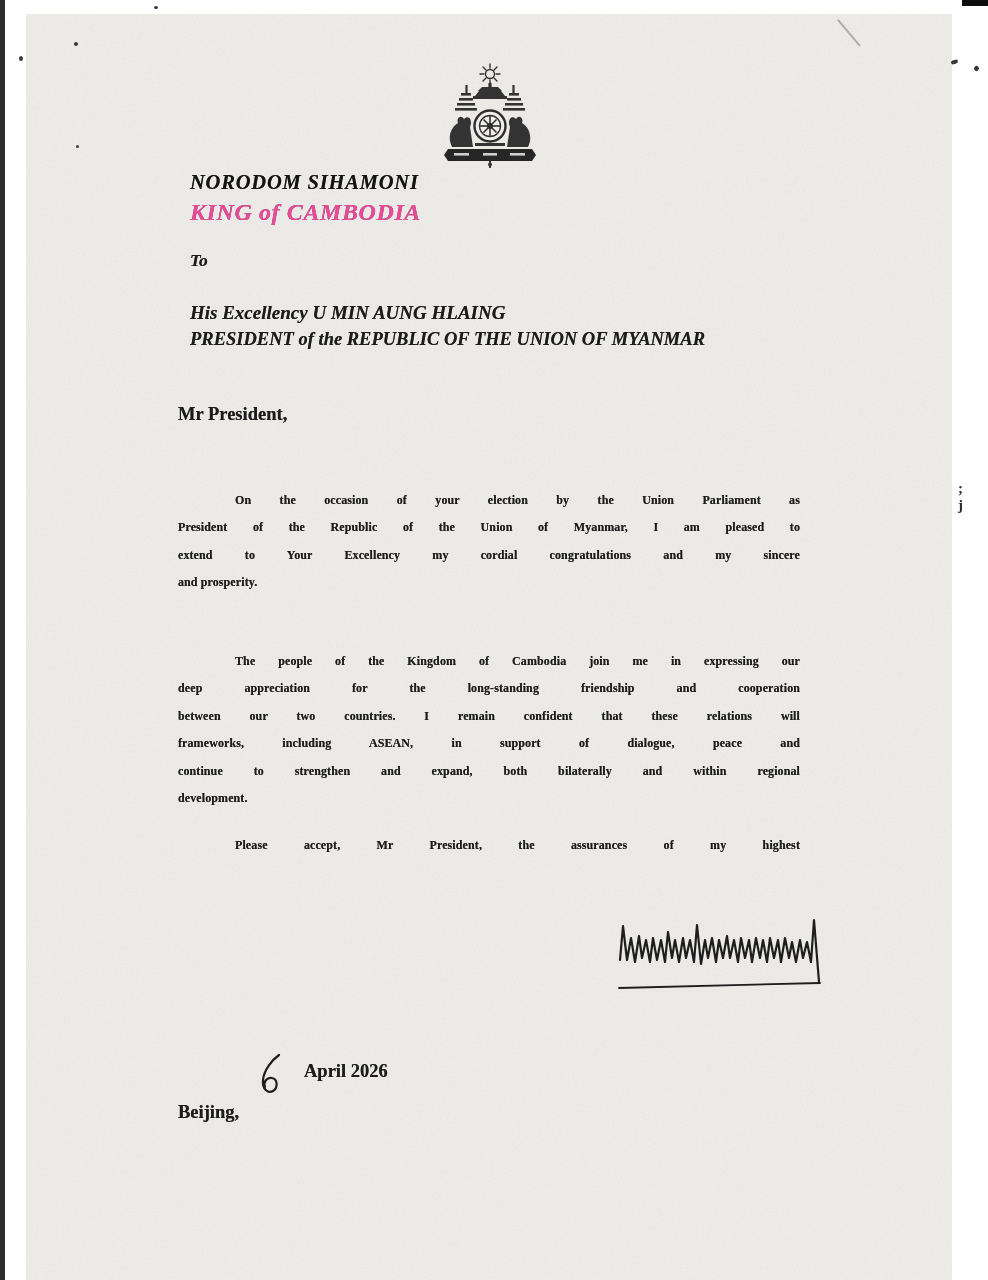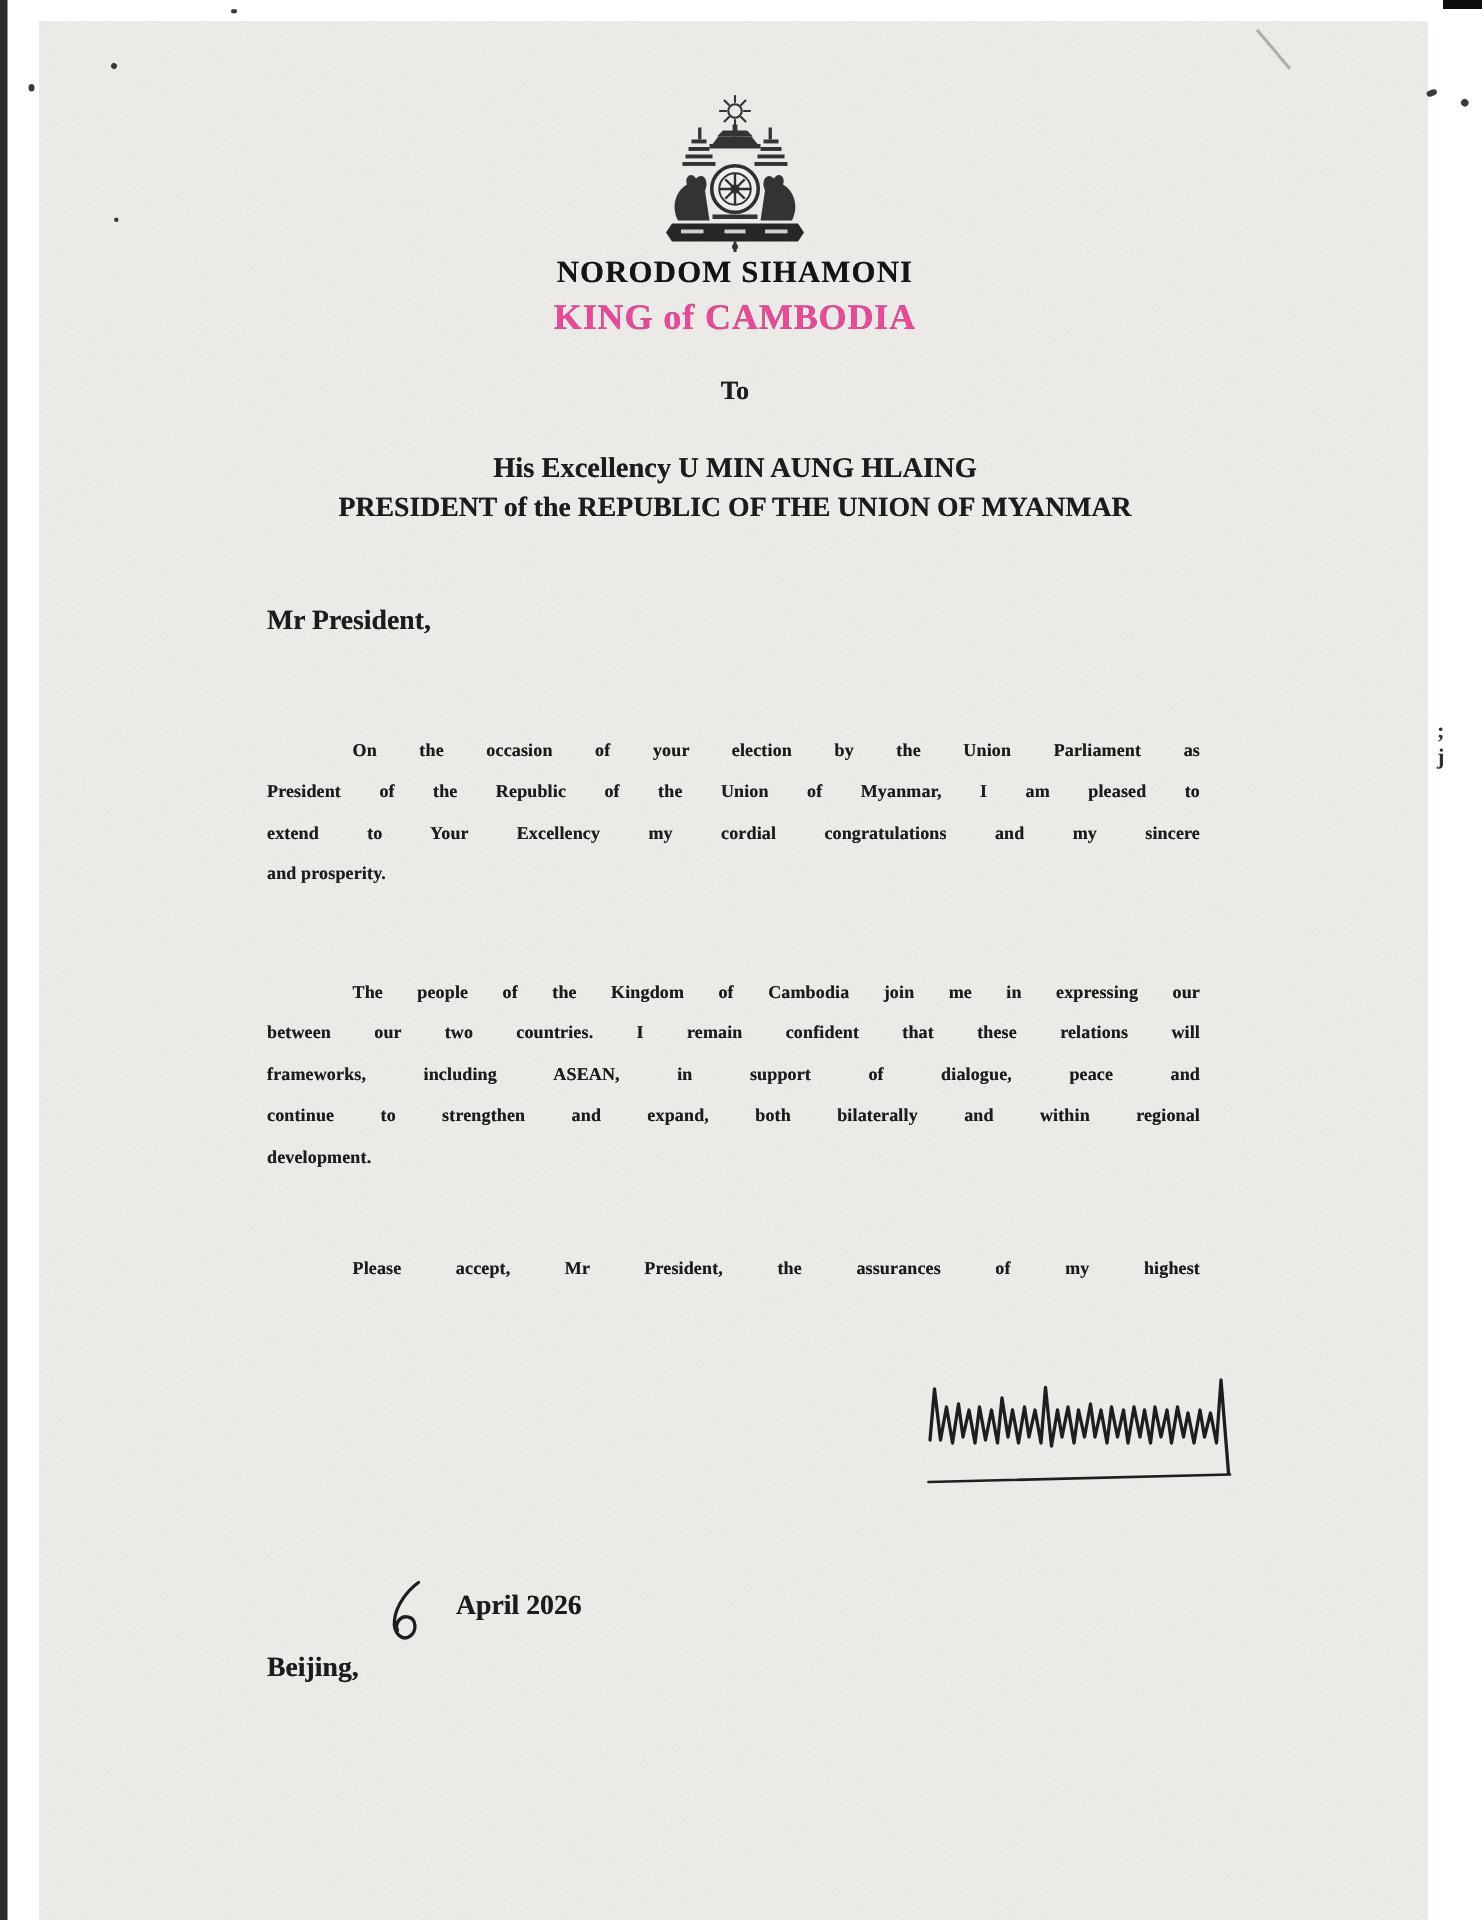--- a/index.html
+++ b/index.html
@@ -8,22 +8,22 @@
     font-family:"Liberation Serif","DejaVu Serif",serif;color:#1c1c1c;
   }
   .scan-strip{position:absolute;left:0;top:0;width:5px;height:1280px;background:#2d2d2d;}
   .corner-bar{position:absolute;right:0;top:0;width:26px;height:6px;background:#0d0d0d;}
   .paper{
     position:absolute;left:26px;top:14px;width:926px;height:1266px;
     background:#f0efec;
   }
   .texture{position:absolute;left:26px;top:14px;width:926px;height:1266px;pointer-events:none;}
   .crest{position:absolute;left:442px;top:63px;width:96px;height:106px;}
-  .center-line{position:absolute;left:190px;width:600px;text-align:center;white-space:nowrap;
-    text-shadow:0 0 .3px rgba(25,25,25,.75);}
+  .center-line{position:absolute;left:190px;width:600px;white-space:nowrap;
+    text-shadow:0 0 .3px rgba(25,25,25,.75);font-style:italic;}
   .lh-title{top:171px;font-size:20.5px;font-weight:bold;letter-spacing:.8px;color:#141414;}
   .lh-sub{top:199px;font-size:24px;font-weight:bold;letter-spacing:.6px;color:#ec4899;}
   .to-label{top:250px;font-size:17.5px;font-weight:bold;}
   .rcp1{top:302px;font-size:19px;font-weight:bold;}
   .rcp2{top:329px;font-size:18.5px;font-weight:bold;}
   .salutation{position:absolute;left:178px;top:404px;font-size:18.5px;font-weight:bold;
     text-shadow:0 0 .3px rgba(25,25,25,.75);}
   .para{position:absolute;left:178px;width:622px;font-size:12px;font-weight:bold;
     letter-spacing:.1px;text-shadow:0 0 .3px rgba(25,25,25,.7);}
   .p1{top:487px;} .p2{top:648px;} .p3{top:832px;}
@@ -132,20 +132,21 @@
 <div class="salutation">Mr President,</div>
 
 <div class="para p1">
   <span class="line indent">On the occasion of your election by the Union Parliament as</span>
   <span class="line">President of the Republic of the Union of Myanmar, I am pleased to</span>
   <span class="line">extend to Your Excellency my cordial congratulations and my sincere</span>
   <span class="line last">and prosperity.</span>
 </div>
 <div class="para p2">
   <span class="line indent">The people of the Kingdom of Cambodia join me in expressing our</span>
+  <span class="line">deep appreciation for the long-standing friendship and cooperation</span>
   <span class="line">between our two countries. I remain confident that these relations will</span>
   <span class="line">frameworks, including ASEAN, in support of dialogue, peace and</span>
   <span class="line">continue to strengthen and expand, both bilaterally and within regional</span>
   <span class="line last">development.</span>
 </div>
 <div class="para p3">
   <span class="line indent">Please accept, Mr President, the assurances of my highest</span>
 </div>
 
 <svg class="signature" viewBox="0 0 228 90" xmlns="http://www.w3.org/2000/svg">

